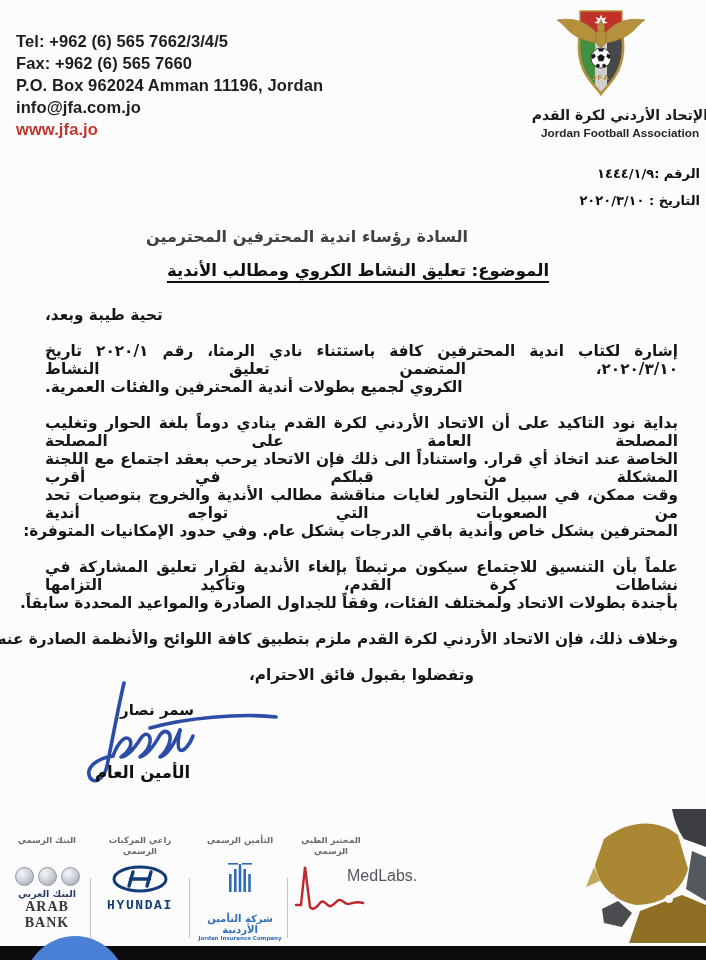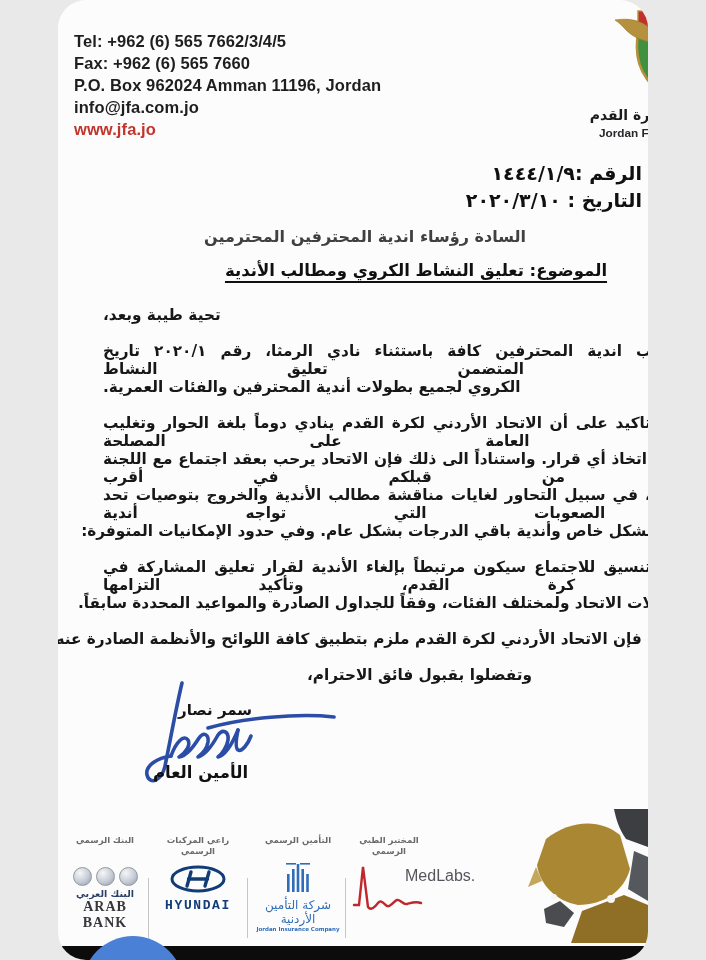--- a/index.html
+++ b/index.html
@@ -1,19 +1,19 @@
 <!DOCTYPE html>
 <html lang="ar"><head>
 <meta charset="utf-8">
 <style>
   html,body { margin:0; padding:0; background:#e9e9e9; }
   .page {
-    position:relative; width:590px; height:960px; margin:0 auto;
+    position:relative; width:706px; height:960px; margin:0 auto;
     background:#fcfcfc; overflow:hidden;
-    font-family:"DejaVu Sans", sans-serif; color:#151515;border-radius:28px;
+    font-family:"DejaVu Sans", sans-serif; color:#151515;
   }
 
   
   .contact {
     position:absolute; left:16px; top:30px;
     font-family:"Liberation Sans", sans-serif;
     font-weight:700; font-size:16.5px; line-height:22px; color:#1e1e1e;
     letter-spacing:0.1px;
   }
   .contact .website { color:#c0362c; }
@@ -21,21 +21,21 @@
   .crest { position:absolute; left:553px; top:6px; }
 
   .org-names { position:absolute; left:532px; top:107px; width:176px; text-align:center; }
   .org-ar { direction:rtl; font-size:14px; font-weight:700; color:#1b1b1b; white-space:nowrap; }
   .org-en { font-family:"Liberation Sans", sans-serif; font-size:11.8px; font-weight:600;
             color:#26262b; margin-top:3px; white-space:nowrap; }
 
   
   .meta {
     position:absolute; right:6px; top:160px; direction:rtl; text-align:right;
-    font-weight:700; font-size:19px; line-height:27px; color:#101010;
+    font-weight:700; font-size:13px; line-height:27px; color:#101010;
   }
 
   
   .addressee {
     position:absolute; left:95px; top:227px; width:424px; text-align:center;
     direction:rtl; font-weight:700; font-size:16px; color:#404040;
   }
   .subject {
     position:absolute; left:10px; top:261px; width:696px; text-align:center;
     direction:rtl; font-weight:700; font-size:16.5px; color:#101010;
@@ -71,21 +71,21 @@
   .globe { width:19px; height:19px; border-radius:50%;
            background:radial-gradient(circle at 35% 30%, #f5f6f8 0%, #c6ccd5 55%, #8f97a3 100%);
            border:1px solid #9299a3; box-sizing:border-box; }
   .ab-ar { direction:rtl; font-size:9.5px; font-weight:700; color:#2a3f66; margin-top:2px; }
   .ab-en { font-family:"Liberation Serif", serif; font-size:14px; letter-spacing:1px;
            color:#37373c; font-weight:700; }
 
   .hy-text { font-family:Liberation Mono, monospace; font-size:13px; font-weight:700;
              letter-spacing:1.6px; color:#123c78; margin-top:1px; }
 
-  .jic-ar { direction:rtl; font-size:12px; font-weight:400; color:#2f6db8; margin-top:0; }
+  .jic-ar { direction:rtl; font-size:10px; font-weight:700; color:#2f6db8; margin-top:15px; }
   .jic-en { font-size:5.5px; font-weight:700; color:#2f6db8; }
 
   .ml-wrap { position:relative; height:56px; }
   .ml-text { position:absolute; left:16px; top:8px; font-family:"Liberation Sans", sans-serif;
              font-size:16px; font-weight:400; color:#55555e;padding-left:40px; }
 
   
   .bar-black { position:absolute; left:0; bottom:0; width:706px; height:14px;
                background:#0c0c0c; z-index:4; }
   .blob-blue { position:absolute; left:24px; top:936px; width:102px; height:52px;

